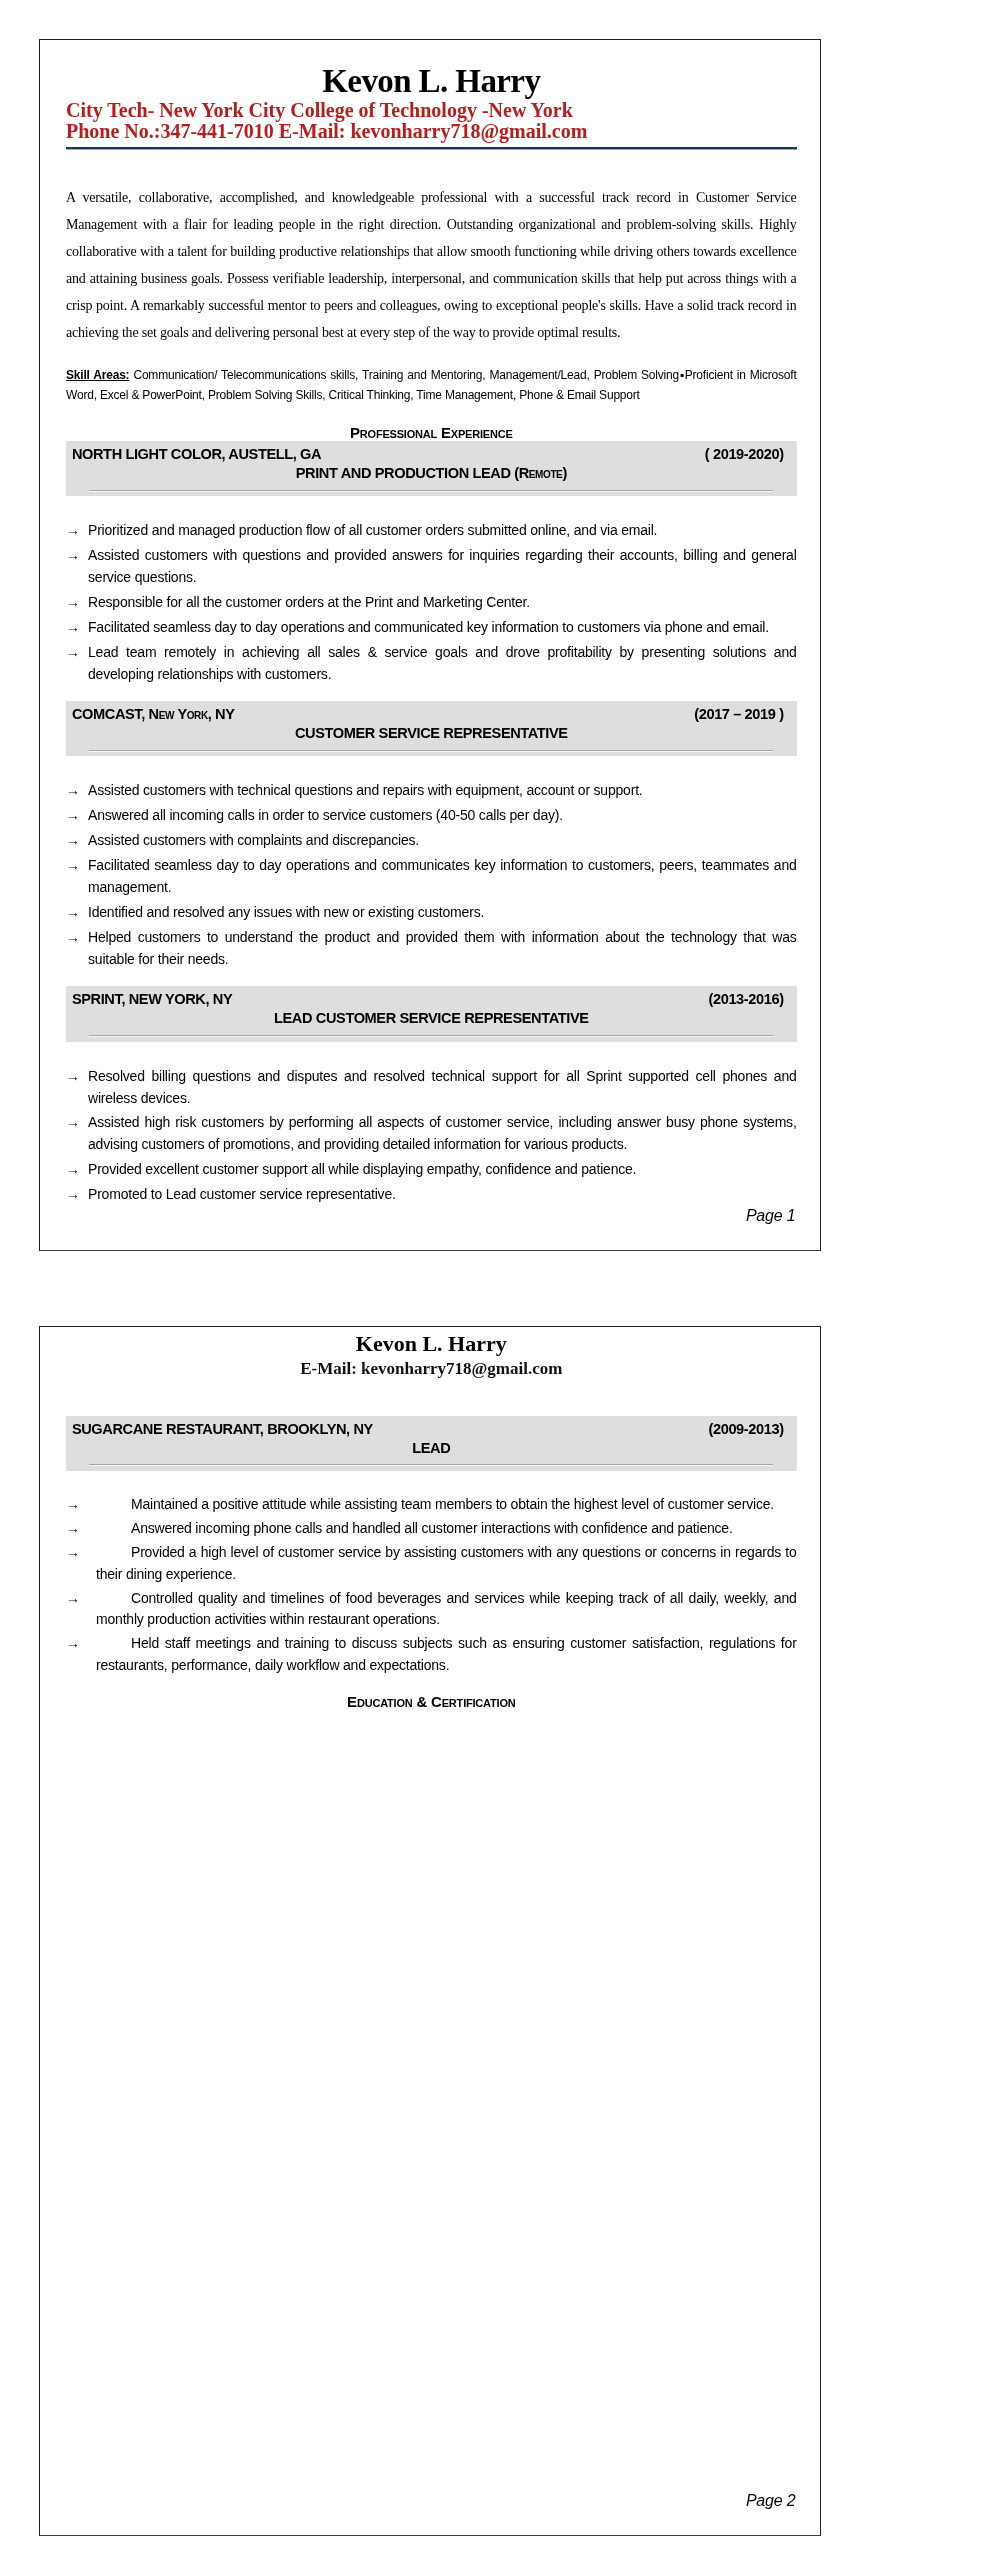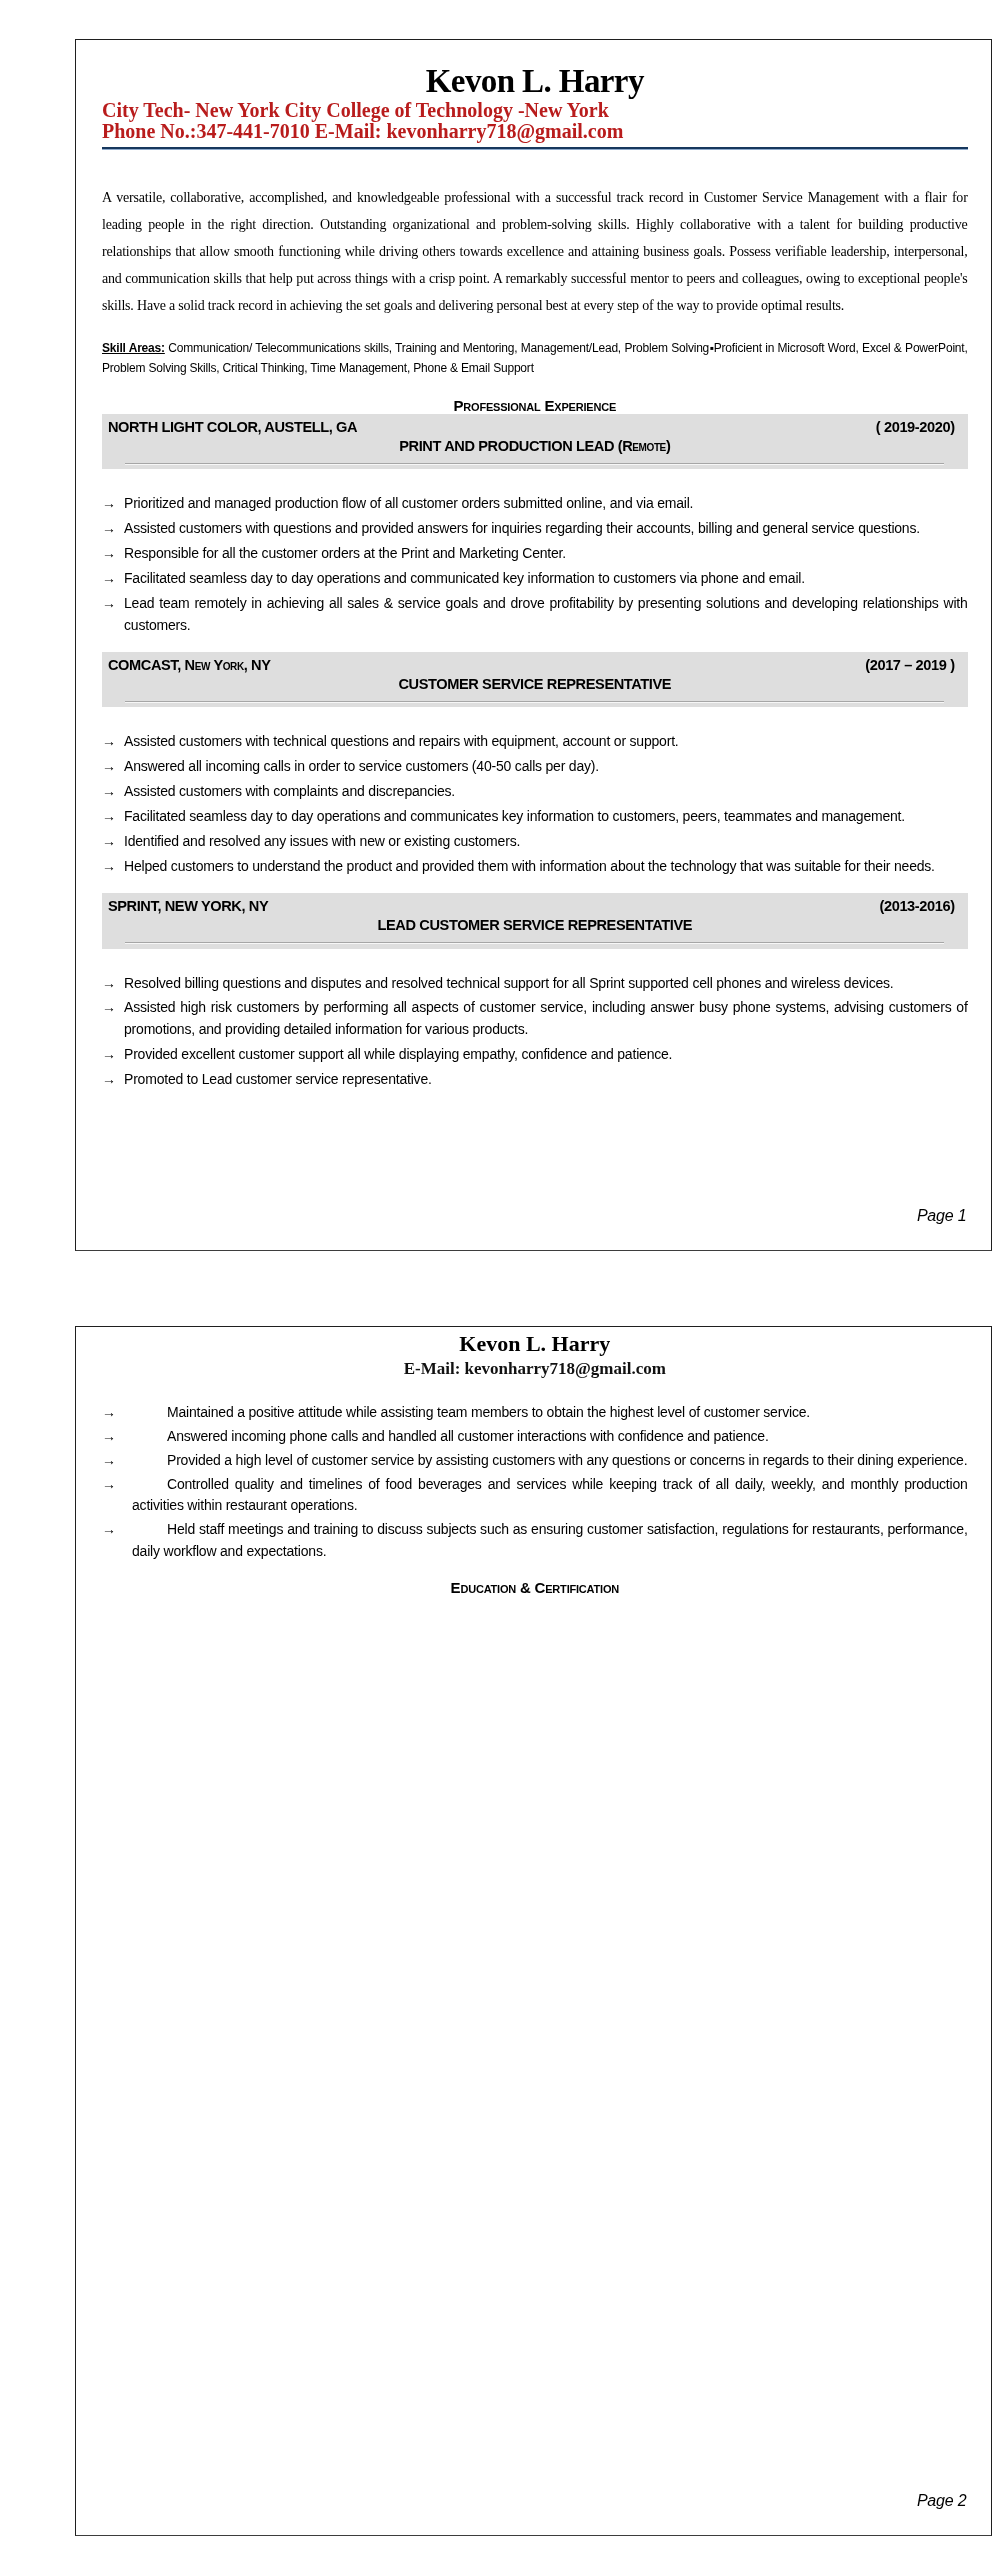--- a/index.html
+++ b/index.html
@@ -3,22 +3,22 @@
 <meta charset="utf-8">
 <style>
   * { margin:0; padding:0; box-sizing:border-box; }
   html,body { background:#ffffff; }
   body {
     width:995px; height:2576px; position:relative;
     font-family:"Liberation Sans", sans-serif;
     color:#000;
   }
   .page {
-    position:absolute; left:39px; width:917px; background:#fff;
-    border:1.2px solid #1f1f1f; border-bottom:1.8px solid #3d3d3d;margin-left:36px;
+    position:absolute; left:39px; width:782px; background:#fff;
+    border:1.2px solid #1f1f1f; border-bottom:1.8px solid #3d3d3d;
   }
   #page1 { top:39px;  height:1212px; }
   #page2 { top:1326px; height:1210px; }
   .content { padding:0 23.4px 0 26px; }
 
   
   .res-name {
     font-family:"Liberation Serif", serif; font-weight:bold;
     font-size:33px; text-align:center; margin-top:23.4px; line-height:37px;
     letter-spacing:-0.6px;
@@ -206,20 +206,28 @@
   </div>
   <div class="page-footer">Page 1</div>
 </div>
 
 <div class="page" id="page2">
   <div class="content">
 
     <div class="res-name2">Kevon L. Harry</div>
     <div class="res-sub2">E-Mail: kevonharry718@gmail.com</div>
 
+    <div class="job-head mt64">
+      <div class="jh-row">
+        <span class="jh-company">SUGARCANE RESTAURANT, BROOKLYN, NY</span>
+        <span class="jh-dates">(2009-2013)</span>
+      </div>
+      <span class="jh-title">LEAD</span>
+      <div class="jh-rule"></div>
+    </div>
     <ul class="blist blist2">
       <li>
           <span class="arrow">→</span>
           <span class="btext">Maintained a positive attitude while assisting team members to obtain the highest level of customer service.</span>
         </li>
       <li>
           <span class="arrow">→</span>
           <span class="btext">Answered incoming phone calls and handled all customer interactions with confidence and patience.</span>
         </li>
       <li>

